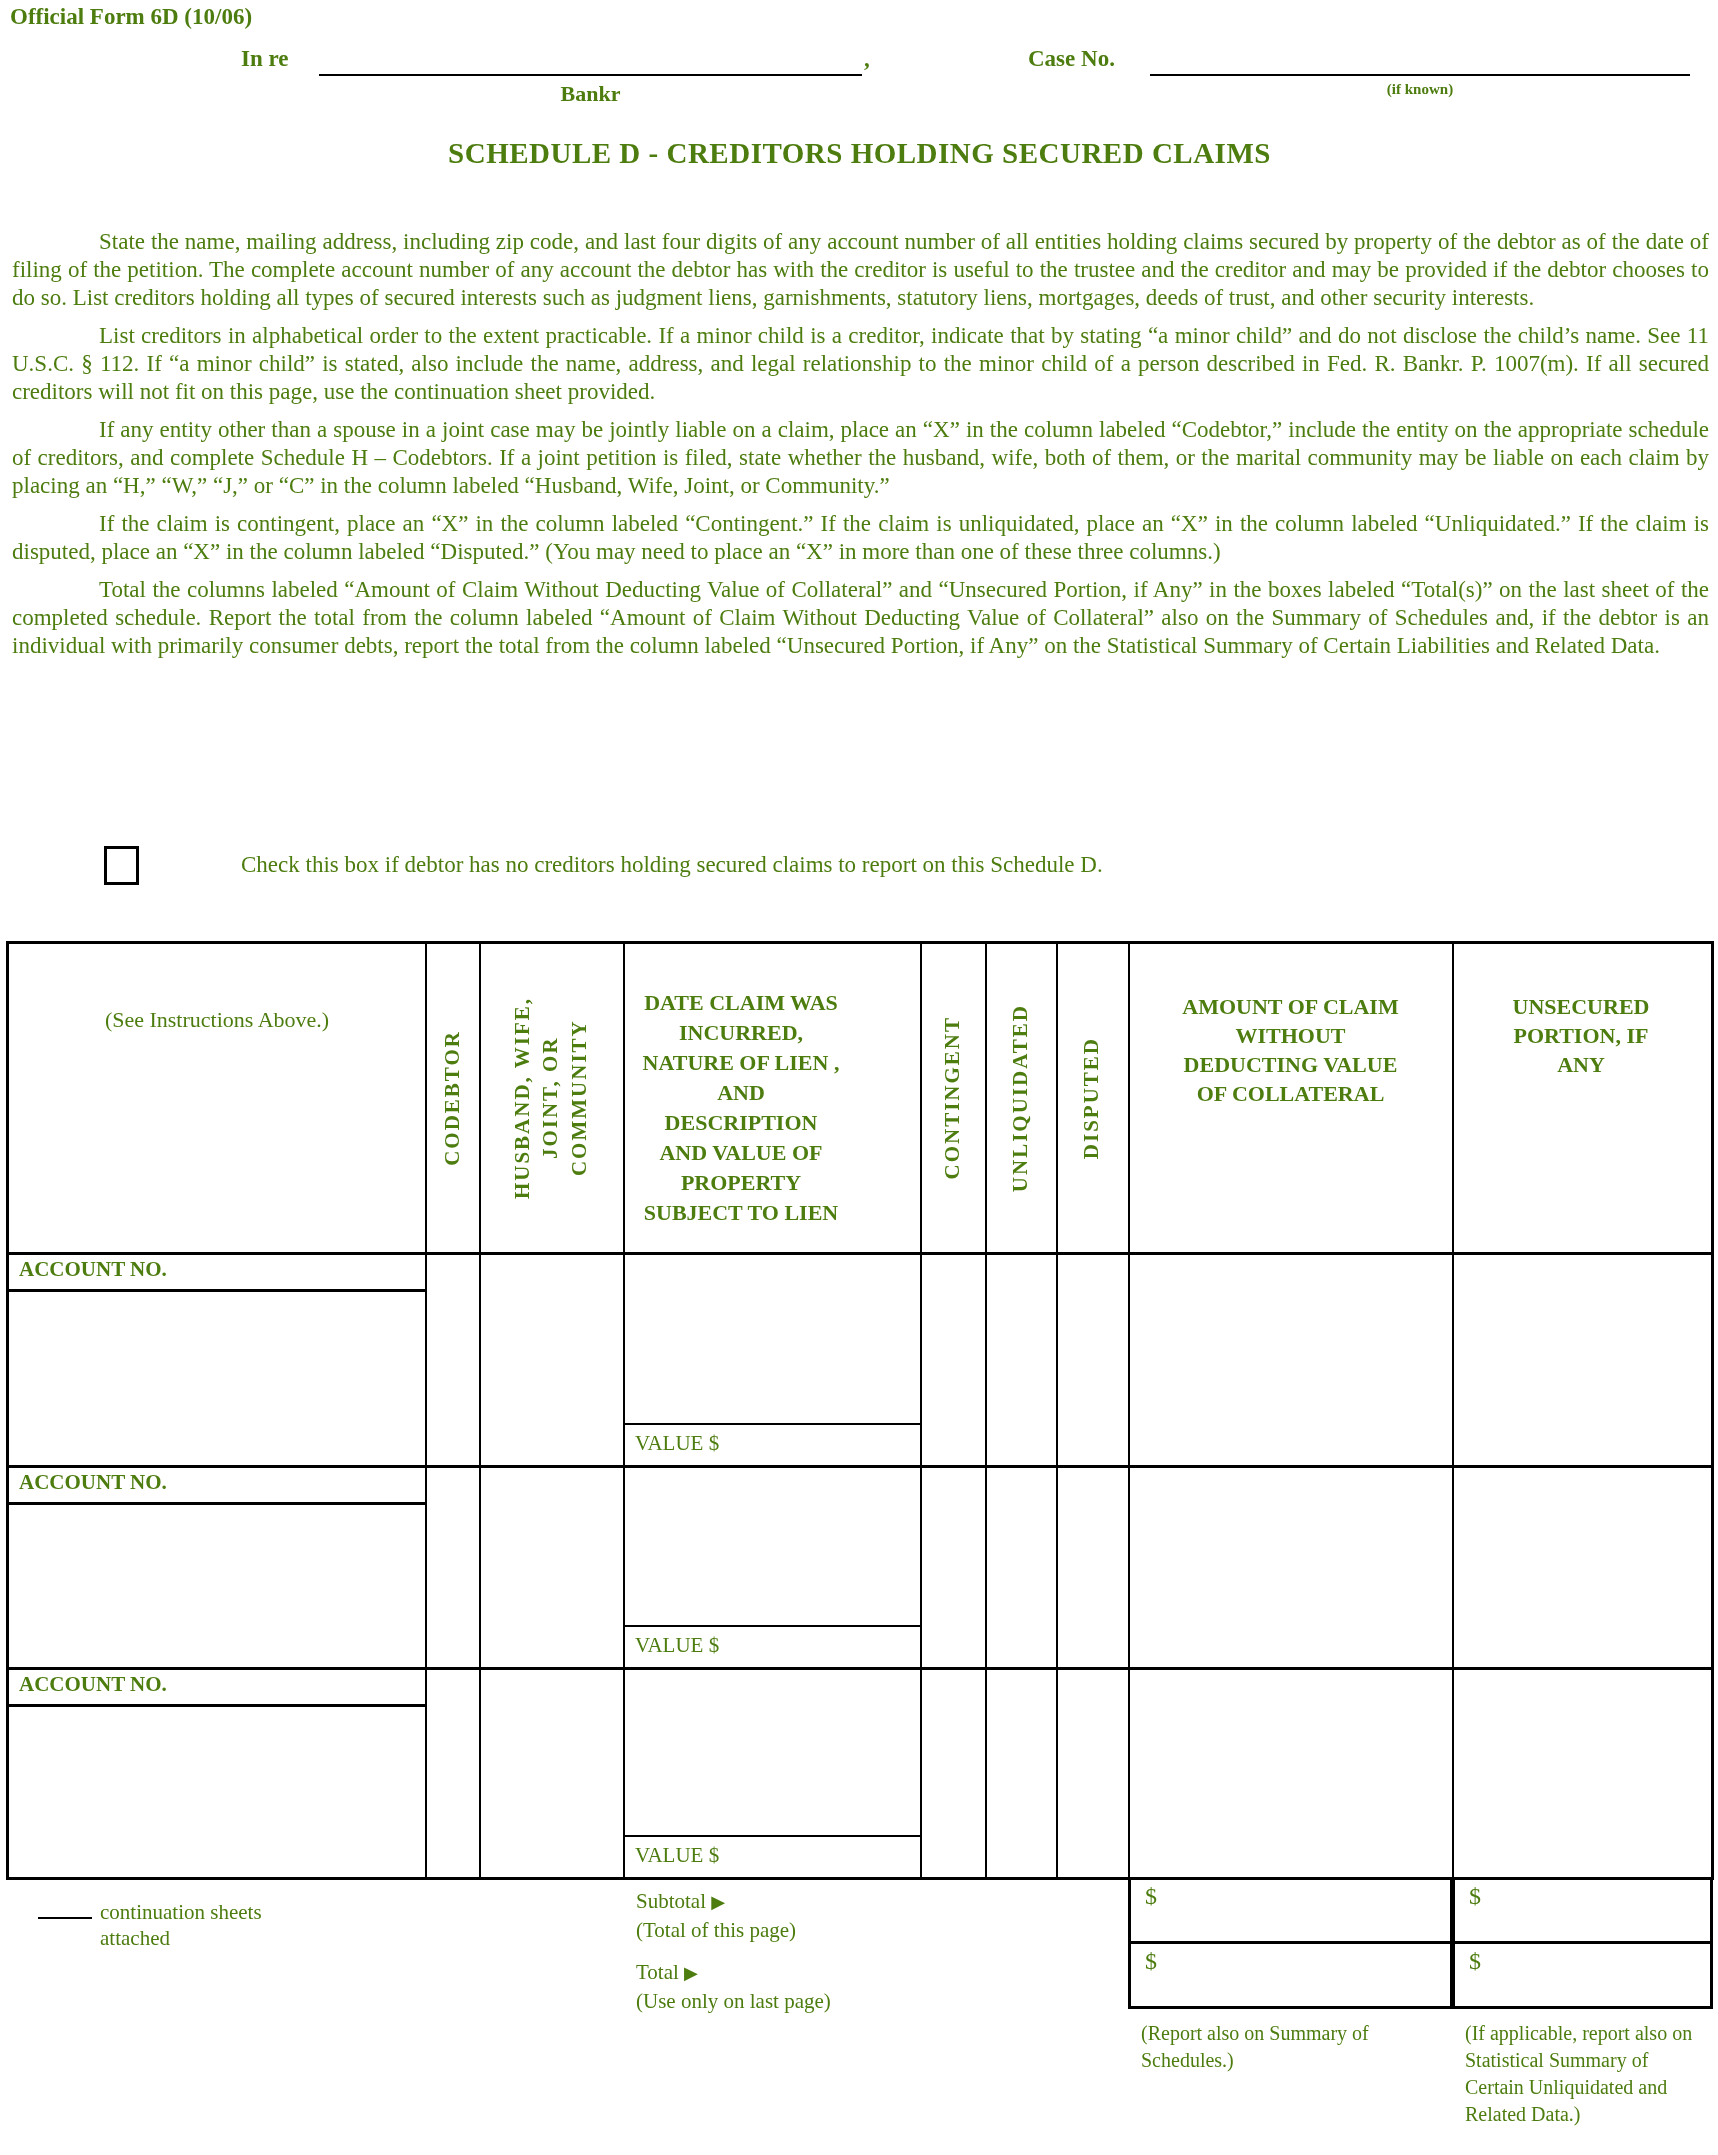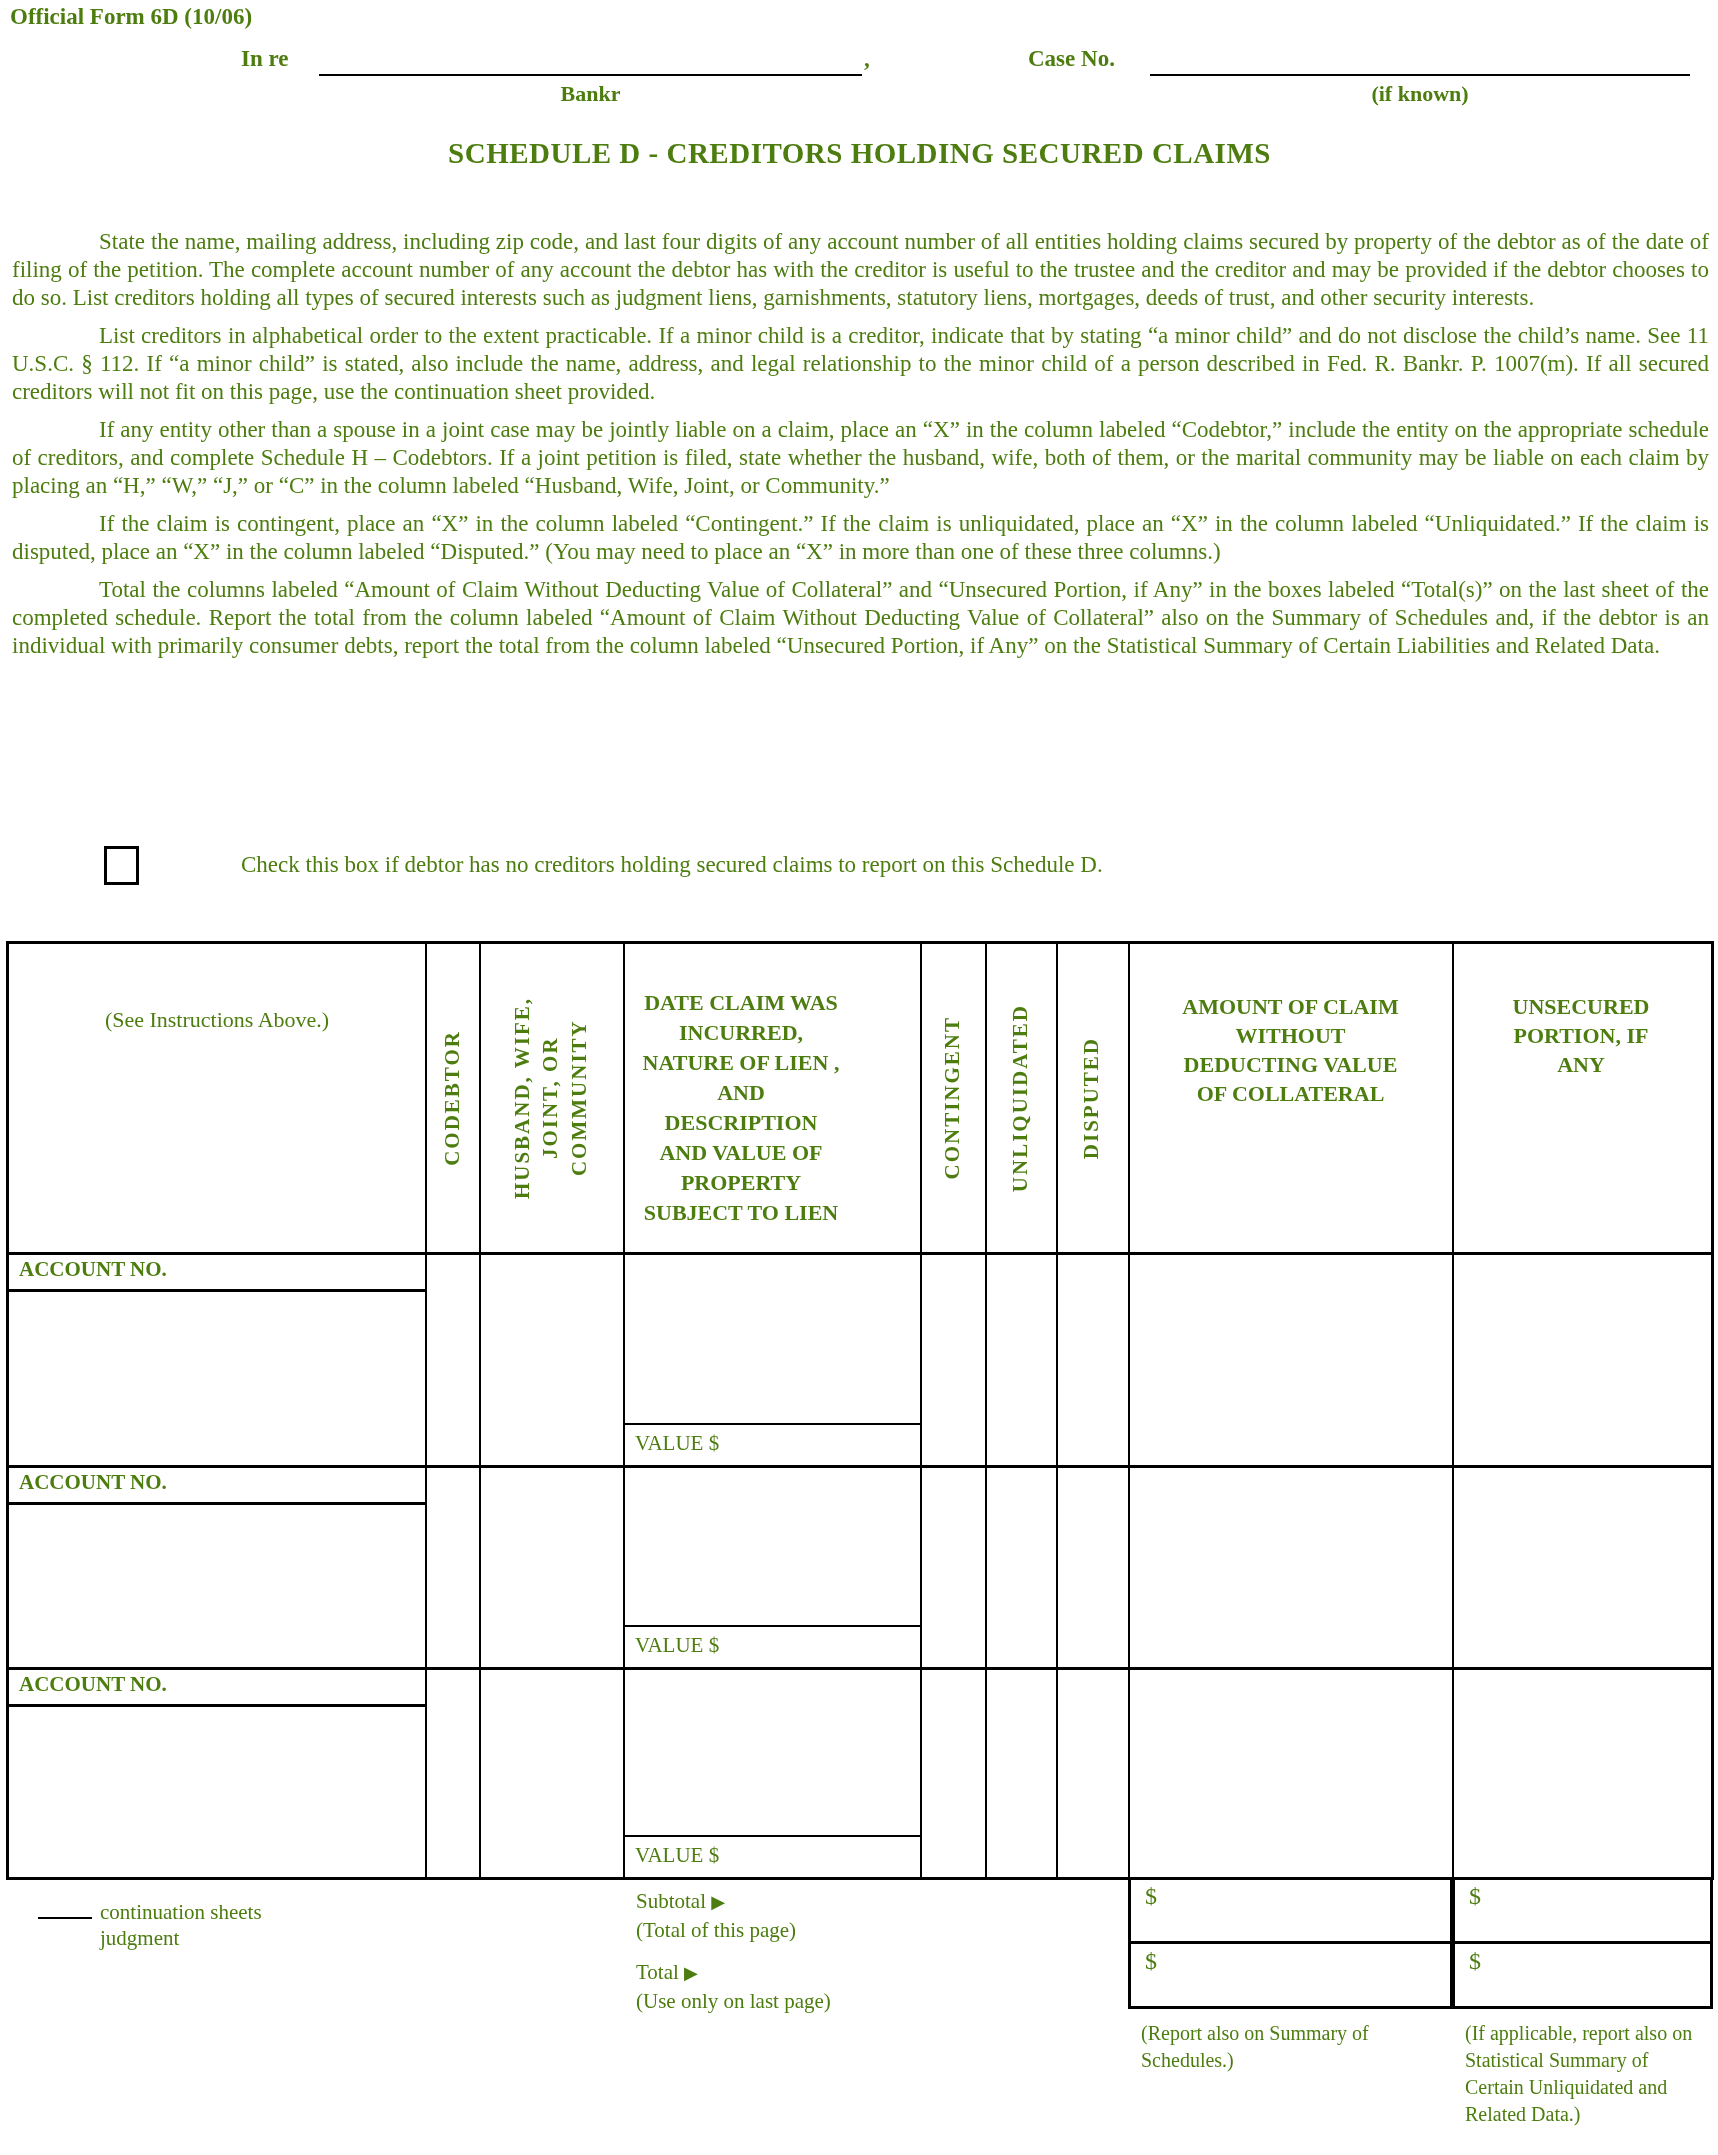--- a/index.html
+++ b/index.html
@@ -13,21 +13,21 @@
   .ml { white-space:pre-line; }
 
   
   .form-number { left:10px; top:4px; font-size:23px; font-weight:bold; }
   .inre-label { left:241px; top:46px; font-size:23px; font-weight:bold; }
   .debtor-blank { left:319px; top:42px; width:543px; height:32px; border-bottom:2px solid #000; }
   .inre-comma { left:864px; top:46px; font-size:23px; font-weight:bold; }
   .caseno-label { left:1028px; top:46px; font-size:23px; font-weight:bold; }
   .caseno-blank { left:1150px; top:42px; width:540px; height:32px; border-bottom:2px solid #000; }
   .debtor-label { left:319px; top:81px; width:543px; font-size:22px; font-weight:bold; }
-  .ifknown-label { left:1150px; top:81px; width:540px; font-size:22px; font-weight:bold; }
+  .ifknown-label { left:1150px; top:81px; width:540px; font-size:15px; font-weight:bold; }
   .page-title { left:0; top:137px; width:1719px; font-size:29px; font-weight:bold; letter-spacing:0.5px; }
 
   
   .instructions { left:12px; top:228px; width:1697px; font-size:23px; line-height:28px; text-align:justify; }
   .instructions p { margin:0 0 10px 0; text-indent:87px; }
 
   
   .nocred-box { left:104px; top:846px; width:29px; height:33px; border:3px solid #000; }
   .nocred-label { left:241px; top:852px; font-size:23px; }
 
@@ -202,21 +202,21 @@
     <span>$</span>
   </div>
   <div class="moneybox" style="left:1452px;top:1944px;width:261px;height:65px">
     <span>$</span>
   </div>
 
   <div class="abs cont-block">
     <div>
       <span class="cont-blank"></span><span>continuation sheets</span>
     </div>
-    <div class="cont-line2">judgment</div>
+    <div class="cont-line2">attached</div>
   </div>
 
   <div class="abs subtotal-block">
     <div>
       <span>Subtotal</span>
       <span class="arrow">▶</span>
     </div>
     <div>(Total of this page)</div>
   </div>
   <div class="abs total-block">

